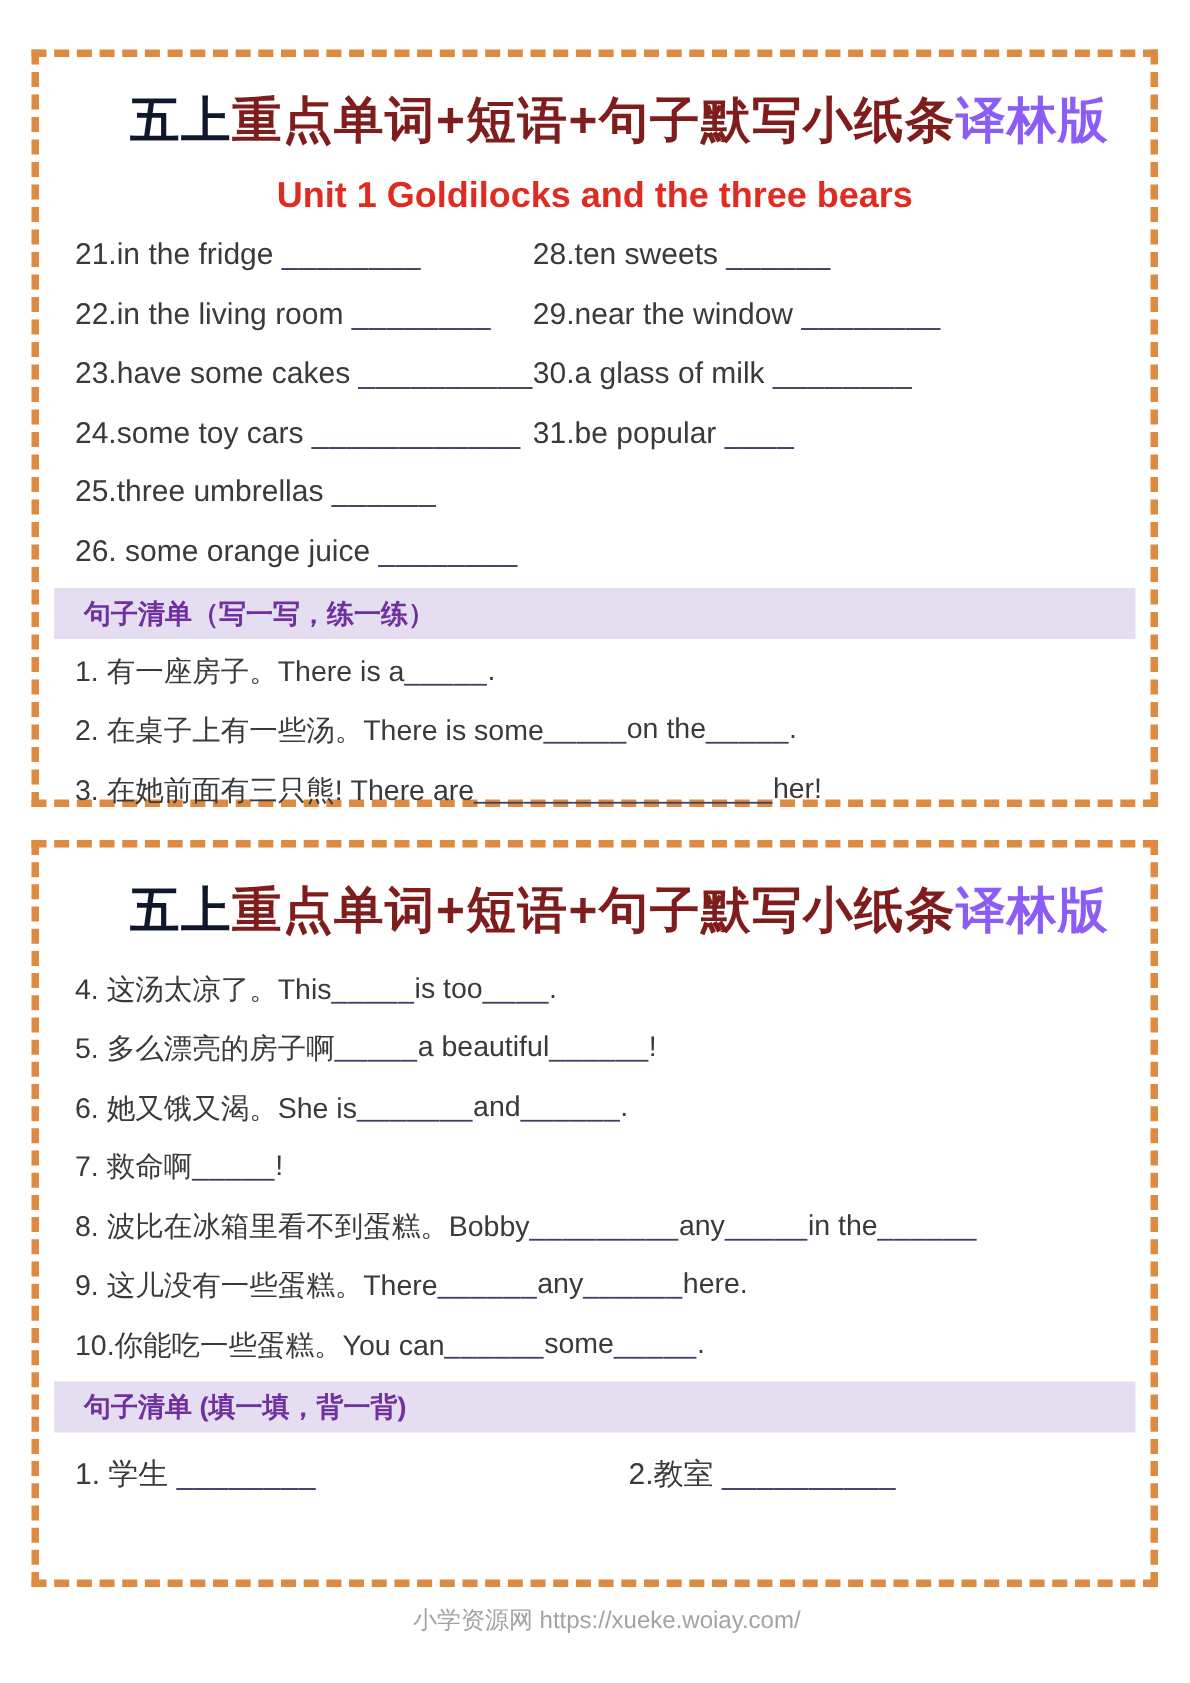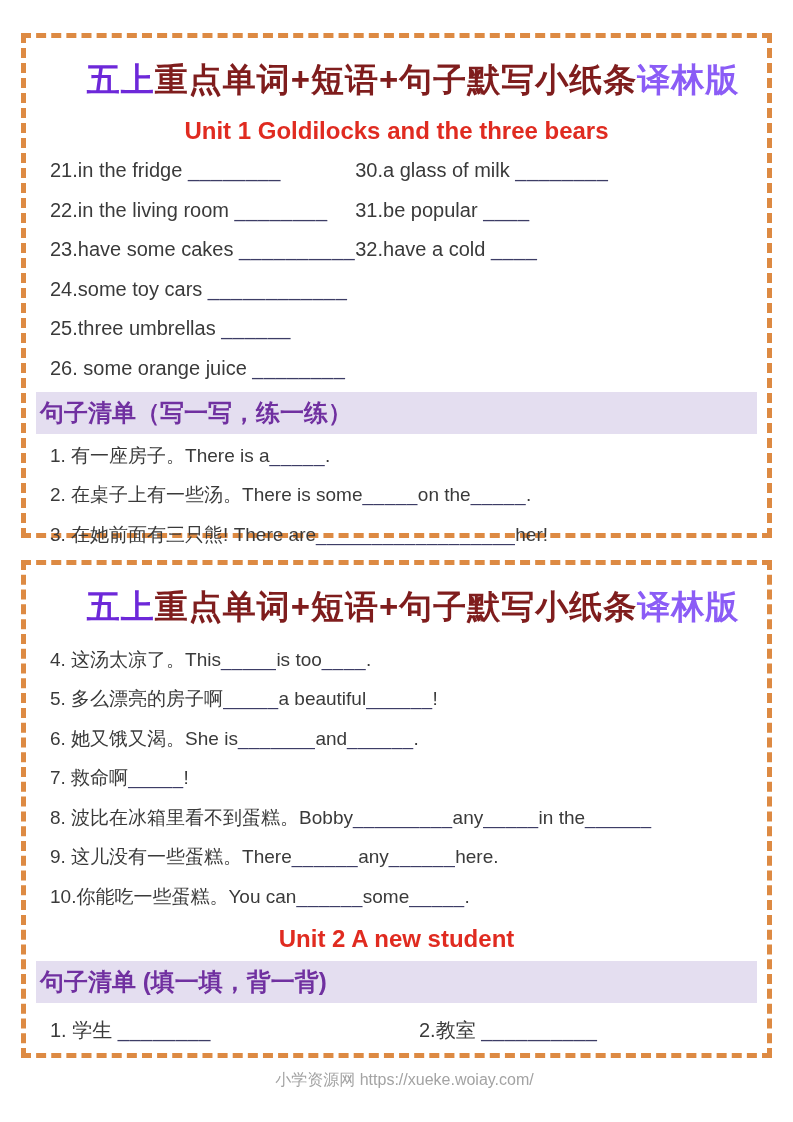--- a/index.html
+++ b/index.html
@@ -22,21 +22,21 @@
   .card2 { top:560px; height:498px; }
 
   .main-title {
     text-align:center;
     font-size:33px;
     font-weight:bold;
     letter-spacing:1px;
     margin-top:8px;
     white-space:nowrap;
   }
-  .t-black { color:#6d28d9;margin-left:33px; }
+  .t-black { color:#0f172a;margin-left:33px; }
   .t-red   { color:#7f1d1d; }
   .t-blue  { color:#8b5cf6; }
 
   .unit-heading {
     text-align:center;
     color:#e02b20;
     font-weight:bold;
     font-size:24px;
     margin-top:14px;
     margin-bottom:6px;
@@ -51,22 +51,22 @@
     align-items:center;
     font-size:20px;
     margin-top:2px;
   }
   .word-item { white-space:nowrap; }
 
   .banner {
     background:#e4def0;
     color:#7030a0;
     font-weight:bold;
-    font-size:24px;
-    padding:5px 4px 5px 4px;
+    font-size:18px;
+    padding:5px 4px 5px 20px;
     margin:4px -14px 2px -14px;
   }
 
   .sentences { font-size:19px; }
   .sentence-line {
     height:39.5px;
     display:flex;
     align-items:center;
     white-space:nowrap;
     text-align:right;
@@ -102,23 +102,24 @@
 
   <div class="unit-heading">Unit 1 Goldilocks and the three bears</div>
 
   <div class="word-grid">
     <div class="word-item u-wrap">21.in the fridge <span class="blank">________</span></div>
     <div class="word-item u-wrap">22.in the living room <span class="blank">________</span></div>
     <div class="word-item u-wrap">23.have some cakes <span class="blank">__________</span></div>
     <div class="word-item u-wrap">24.some toy cars <span class="blank">____________</span></div>
     <div class="word-item u-wrap">25.three umbrellas <span class="blank">______</span></div>
     <div class="word-item u-wrap">26. some orange juice <span class="blank">________</span></div>
+    <div class="word-item u-wrap">28.ten sweets <span class="blank">______</span></div>
+    <div class="word-item u-wrap">29.near the window <span class="blank">________</span></div>
     <div class="word-item u-wrap">30.a glass of milk <span class="blank">________</span></div>
     <div class="word-item u-wrap">31.be popular <span class="blank">____</span></div>
-    <div class="word-item u-wrap">32.have a cold <span class="blank">____</span></div>
   </div>
 
   <div class="banner">句子清单（写一写，练一练）</div>
 
   <div class="sentences">
     <div class="sentence-line u-wrap">1. 有一座房子。There is a <span class="blank">_____</span>.</div>
     <div class="sentence-line u-wrap">2. 在桌子上有一些汤。There is some <span class="blank">_____</span>on the <span class="blank">_____</span>.</div>
     <div class="sentence-line u-wrap">3. 在她前面有三只熊! There are <span class="blank">__________________</span>her!</div>
   </div>
 </div>
@@ -131,21 +132,20 @@
   <div class="sentences">
     <div class="sentence-line u-wrap">4. 这汤太凉了。This <span class="blank">_____</span>is too <span class="blank">____</span>.</div>
     <div class="sentence-line u-wrap">5. 多么漂亮的房子啊  <span class="blank">_____</span>a beautiful <span class="blank">______</span>!</div>
     <div class="sentence-line u-wrap">6. 她又饿又渴。She is <span class="blank">_______</span>and <span class="blank">______</span>.</div>
     <div class="sentence-line u-wrap">7. 救命啊  <span class="blank">_____</span>!</div>
     <div class="sentence-line u-wrap">8. 波比在冰箱里看不到蛋糕。Bobby <span class="blank">_________</span>any <span class="blank">_____</span> in the <span class="blank">______</span></div>
     <div class="sentence-line u-wrap">9. 这儿没有一些蛋糕。There <span class="blank">______</span> any <span class="blank">______</span>here.</div>
     <div class="sentence-line u-wrap">10.你能吃一些蛋糕。You can <span class="blank">______</span>some <span class="blank">_____</span>.</div>
   </div>
 
-  <div class="unit-heading">Unit 2 A new student</div>
 
   <div class="banner">句子清单 (填一填，背一背)</div>
 
   <div class="word-pair">
     <div class="word-item u-wrap">1. 学生 <span class="blank">________</span></div>
     <div class="word-item u-wrap">2.教室 <span class="blank">__________</span></div>
   </div>
 </div>
 
 <div class="footer">小学资源网 https://xueke.woiay.com/</div>

